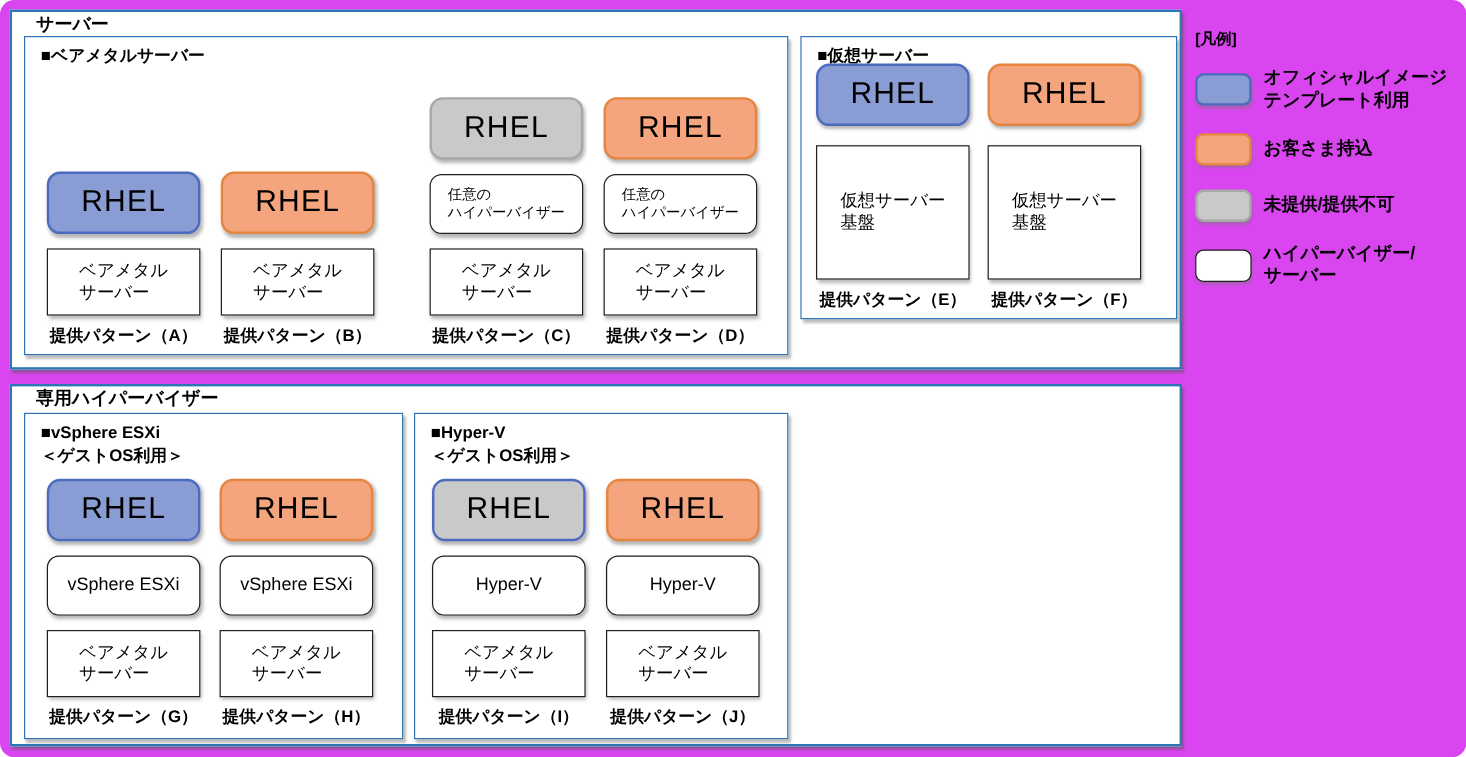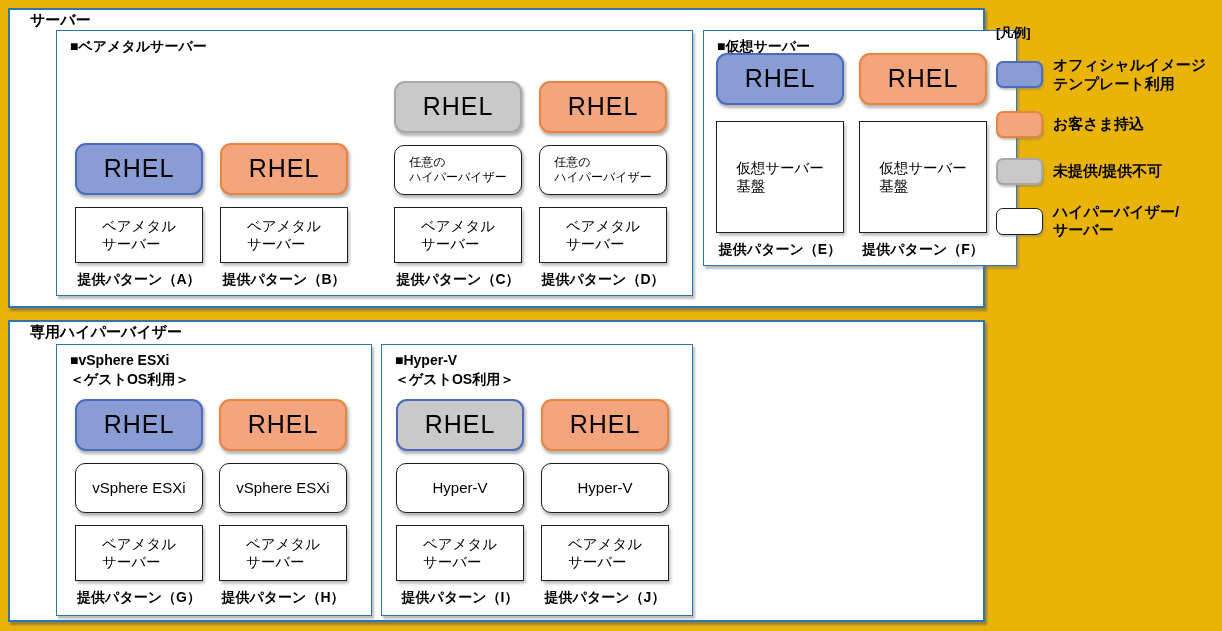--- a/index.html
+++ b/index.html
@@ -4,30 +4,30 @@
 <style>
   :root{
     --c-official-fill:#8A9CD4; --c-official-border:#4C6BBE;
     --c-customer-fill:#F4A57E; --c-customer-border:#E5853F;
     --c-unavail-fill:#C9C9C9;  --c-unavail-border:#A8A8A8;
     --c-frame:#2E75B6; --c-boxline:#1F1F1F; --c-text:#000000;
   }
   *{box-sizing:border-box;margin:0;padding:0;}
   html,body{background:#ffffff;}
   body{font-family:"Liberation Sans","DejaVu Sans",sans-serif;color:var(--c-text);}
-  #stage{position:relative;width:1222px;height:631px;background:#eab308;overflow:hidden;}
+  #stage{position:relative;width:1222px;height:631px;background:#d946ef;overflow:hidden;border-radius:12px;}
 
   .group{position:absolute;background:#ffffff;border:2px solid var(--c-frame);
          box-shadow:2px 3px 2px rgba(90,90,90,.55);}
   #g-server{left:8px;top:8px;width:977px;height:300px;}
   #g-hyperv{left:8px;top:320px;width:977px;height:302px;}
   .group-title{position:absolute;left:20px;top:1px;font-size:15px;font-weight:700;}
 
   .section{position:absolute;background:#ffffff;border:1.5px solid var(--c-frame);
-           box-shadow:2px 3px 2px rgba(110,110,110,.45);margin-left:36px;}
+           box-shadow:2px 3px 2px rgba(110,110,110,.45);}
   #sec-baremetal{left:10px;top:20px;width:637px;height:266px;}
   #sec-virtual{left:657px;top:20px;width:314px;height:236px;}
   #sec-vsphere{left:10px;top:22px;width:316px;height:272px;}
   #sec-hyperv{left:335px;top:22px;width:312px;height:272px;}
 
   .sec-head{padding:6px 0 0 13px;font-size:14px;font-weight:700;line-height:1.35;}
 
   .patterns{position:absolute;left:0;right:0;bottom:6px;display:flex;align-items:flex-end;}
   #sec-vsphere .patterns,#sec-hyperv .patterns{bottom:8px;}
   .col{display:flex;flex-direction:column;align-items:center;width:128px;}

